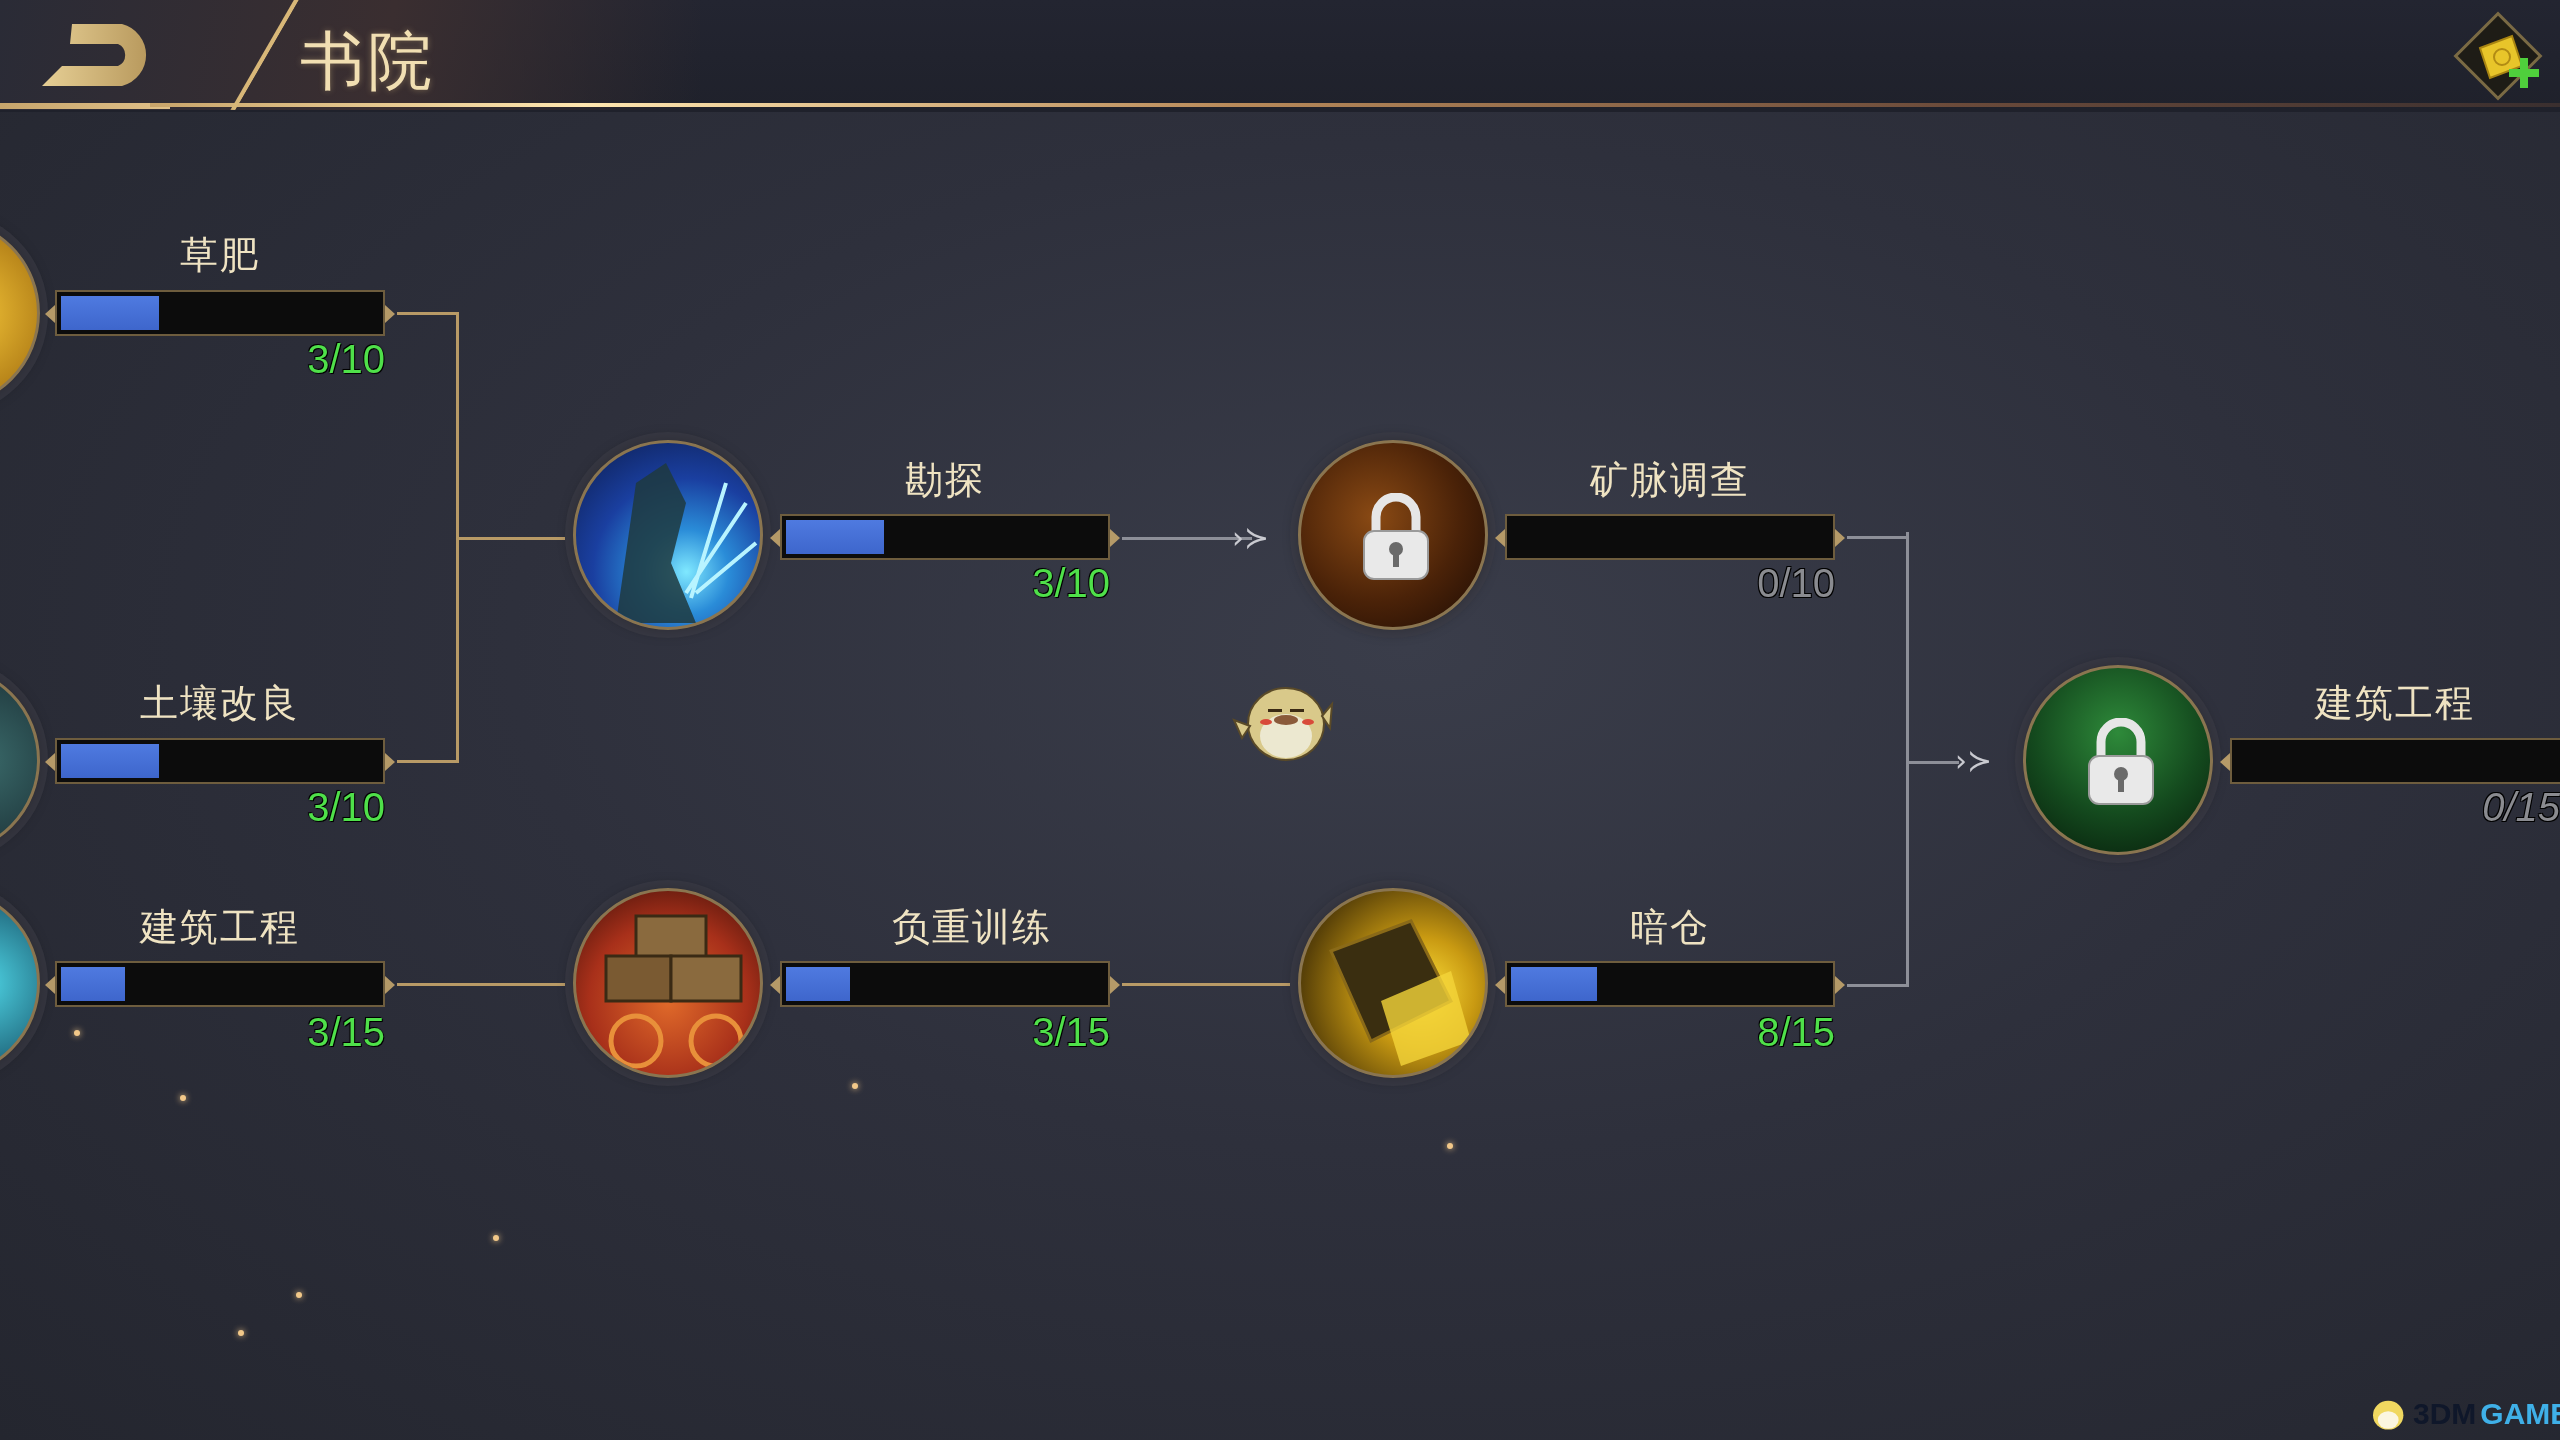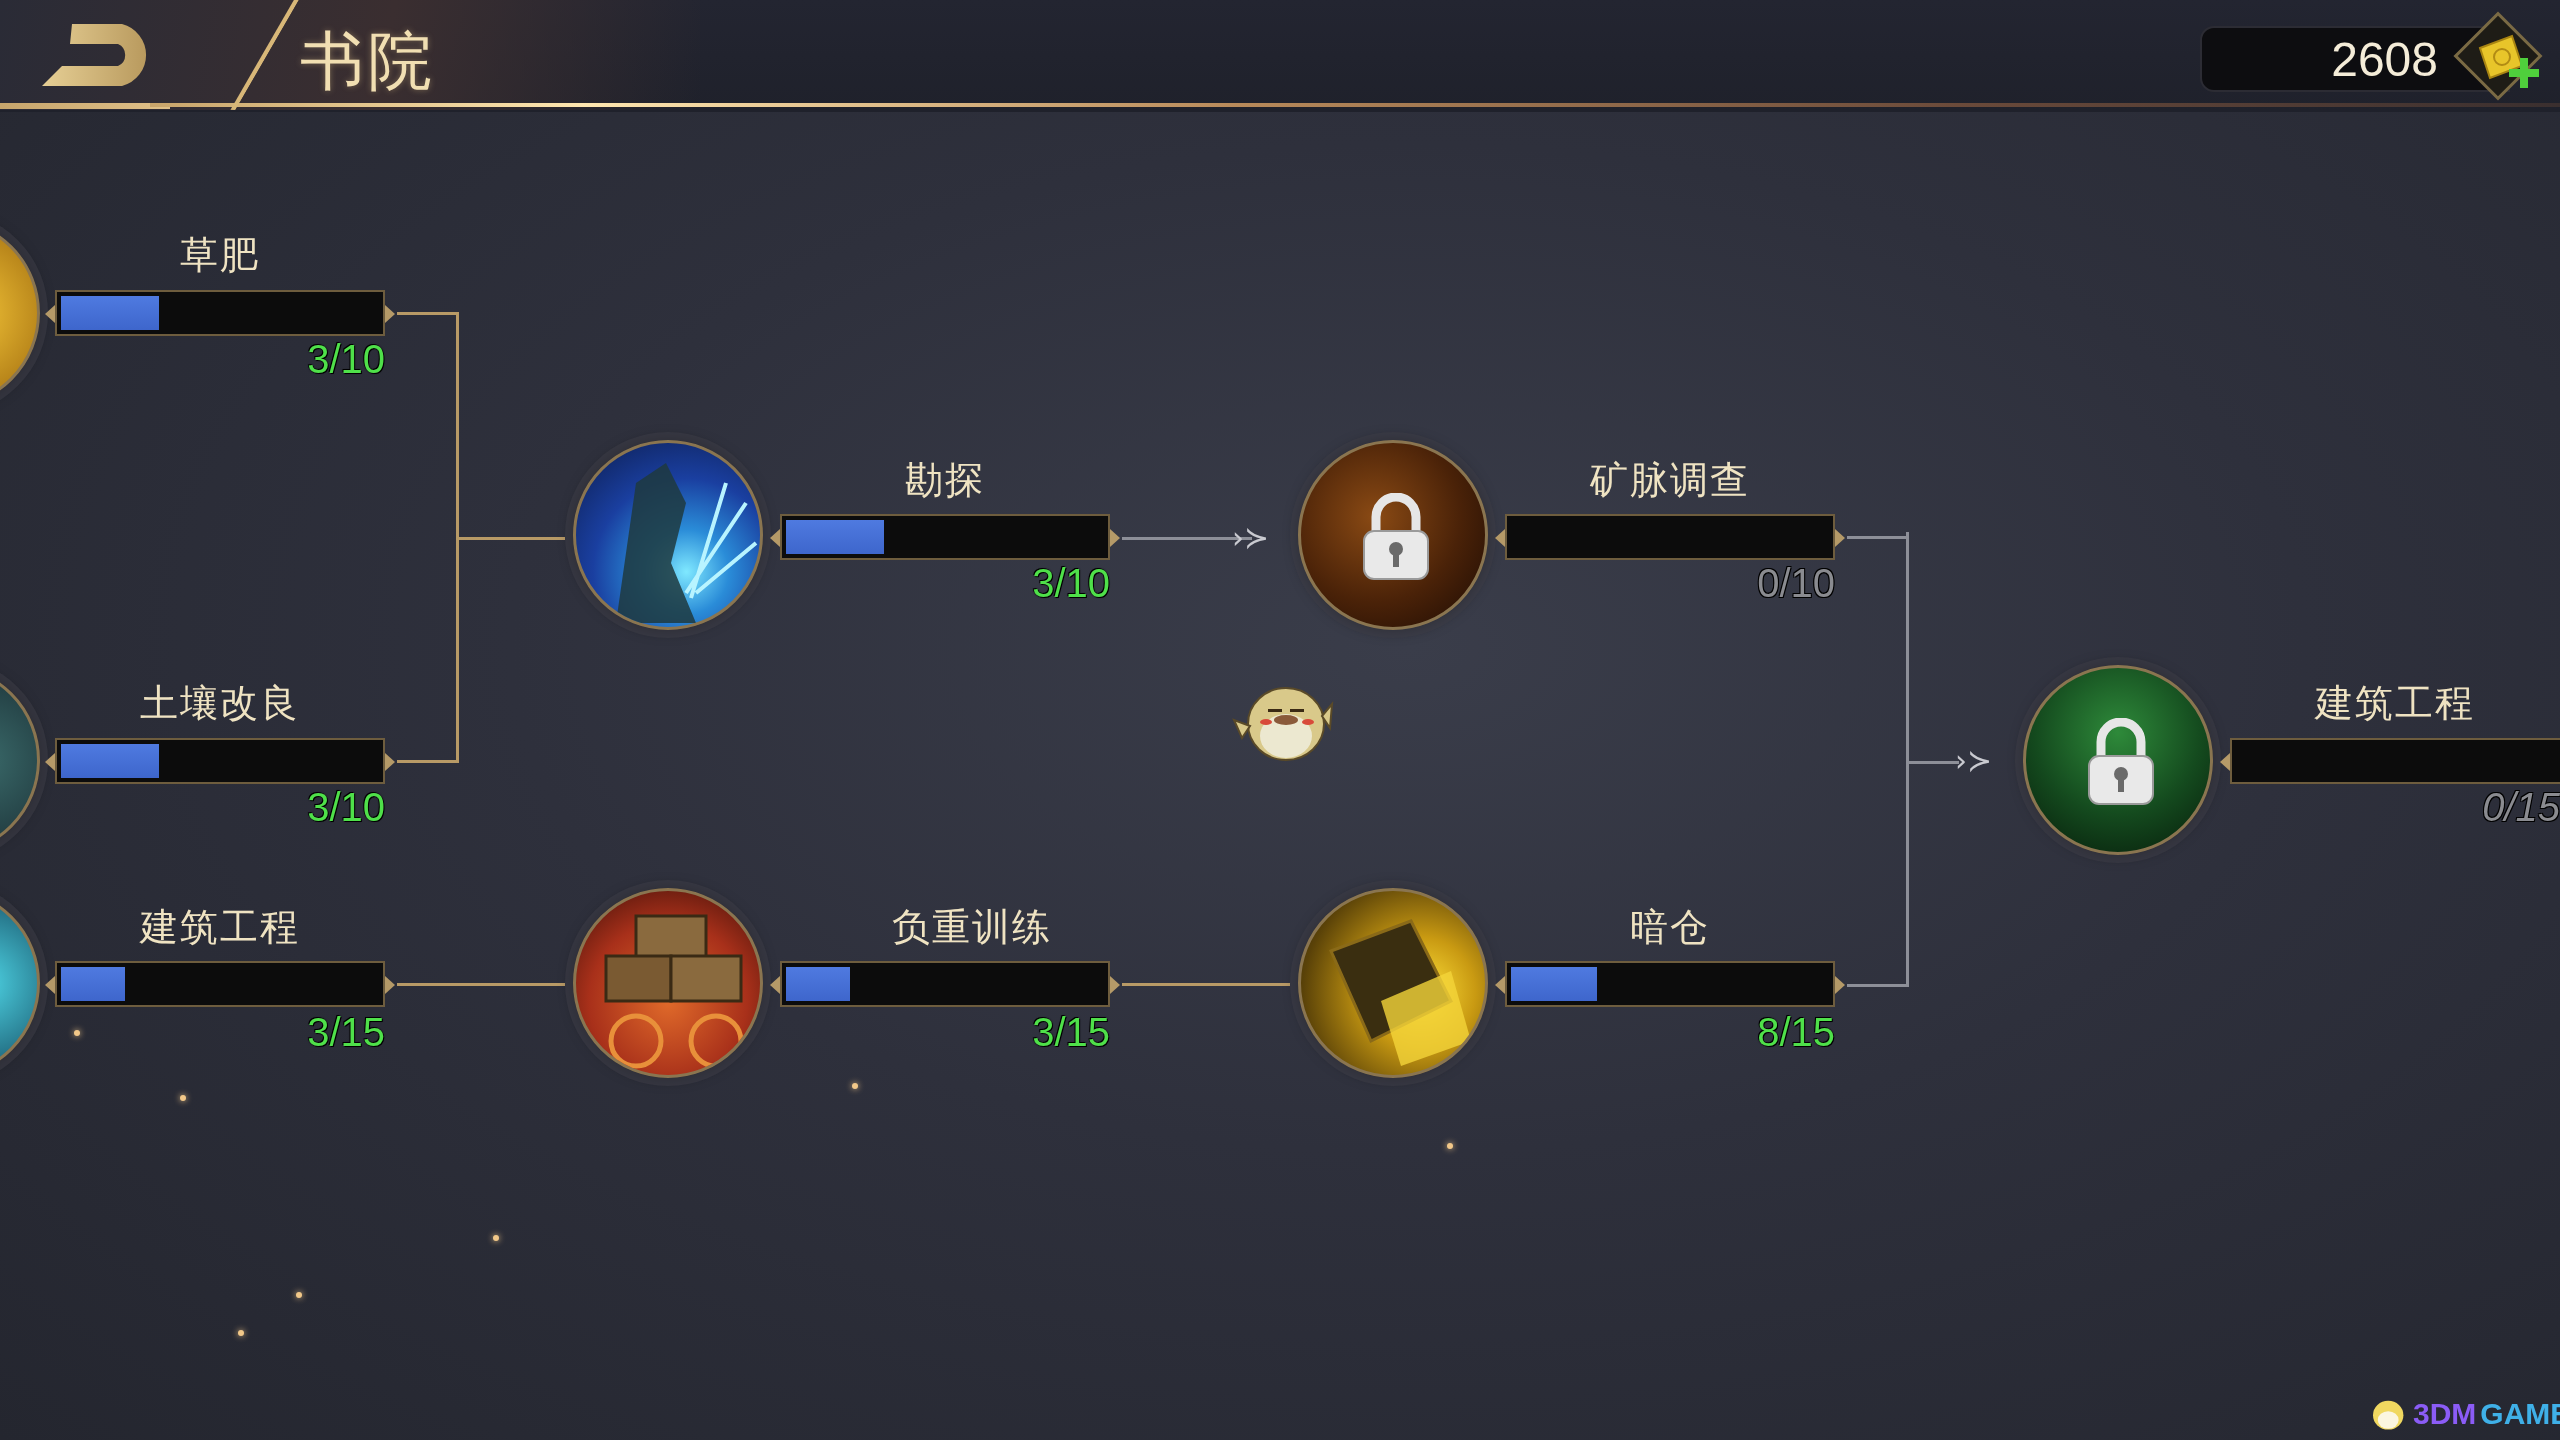--- a/index.html
+++ b/index.html
@@ -81,21 +81,21 @@
     font-family: "Liberation Sans", sans-serif;
   }
   .count-active { color: #4fe04a; text-shadow: 0 0 2px #000, 1px 1px 0 #000, -1px -1px 0 #000; }
   .count-locked { color: #8a8b90; text-shadow: 1px 1px 0 #000, -1px -1px 0 #000, 1px -1px 0 #000, -1px 1px 0 #000; }
 
   .lock {
     position: absolute; left: 58px; top: 50px; width: 74px; height: 90px;
   }
   .mascot { position: absolute; left: 1228px; top: 676px; width: 110px; height: 90px; }
   .watermark { position: absolute; left: 2365px; top: 1392px; height: 44px; display: flex; align-items: center; gap: 4px; }
-  .wm-3dm { color: #8b5cf6; font-size: 30px; font-weight: bold; font-family: "Liberation Sans", sans-serif; }
+  .wm-3dm { color: #0f172a; font-size: 30px; font-weight: bold; font-family: "Liberation Sans", sans-serif; }
   .wm-game { color: #3fb0e8; font-size: 30px; font-weight: bold; font-family: "Liberation Sans", sans-serif; }
   .sparkle { position: absolute; width: 6px; height: 6px; border-radius: 50%; background: #f2c889; box-shadow: 0 0 6px #f2c889; }
 </style>
 </head>
 <body>
 
 <div class="header">
   <div class="header-left"></div>
   <div class="header-line-left"></div>
   <div class="header-line"></div>
@@ -106,23 +106,20 @@
           <linearGradient id="gb" x1="0" x2="1">
             <stop offset="0" stop-color="#e6cf95"></stop>
             <stop offset="1" stop-color="#b99a5e"></stop>
           </linearGradient>
         </defs>
       <path d="M32 4 H82 A32 32 0 0 1 82 66 H2 L22 46 H78 A12 12 0 0 0 78 24 H30 Z" fill="url(#gb)"></path>
     </svg>
   </div>
   <div class="page-title">书院</div>
 
-  <div class="currency">
-    <span class="currency-value">2608</span>
-  </div>
   <div class="currency-icon">
     <svg width="100" height="100" viewBox="0 0 100 100">
       <rect x="18" y="18" width="60" height="60" transform="rotate(45 48 48)" fill="#1e1c16" stroke="#7a6a44" stroke-width="3"></rect>
       <path d="M30 40 L62 28 L72 58 L40 70 Z" fill="#e8c52a" stroke="#a88412" stroke-width="2"></path>
       <circle cx="52" cy="49" r="8" fill="none" stroke="#b18b14" stroke-width="2"></circle>
       <rect x="70" y="50" width="8" height="30" fill="#4fcf3c"></rect>
       <rect x="59" y="61" width="30" height="8" fill="#4fcf3c"></rect>
     </svg>
   </div>
 </div>

